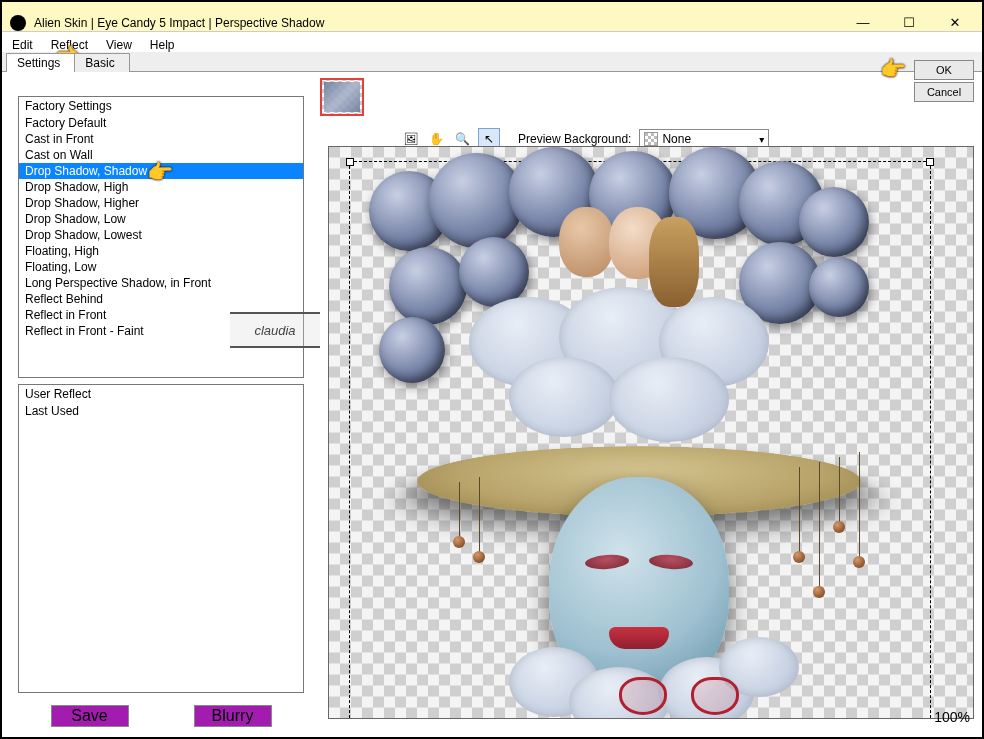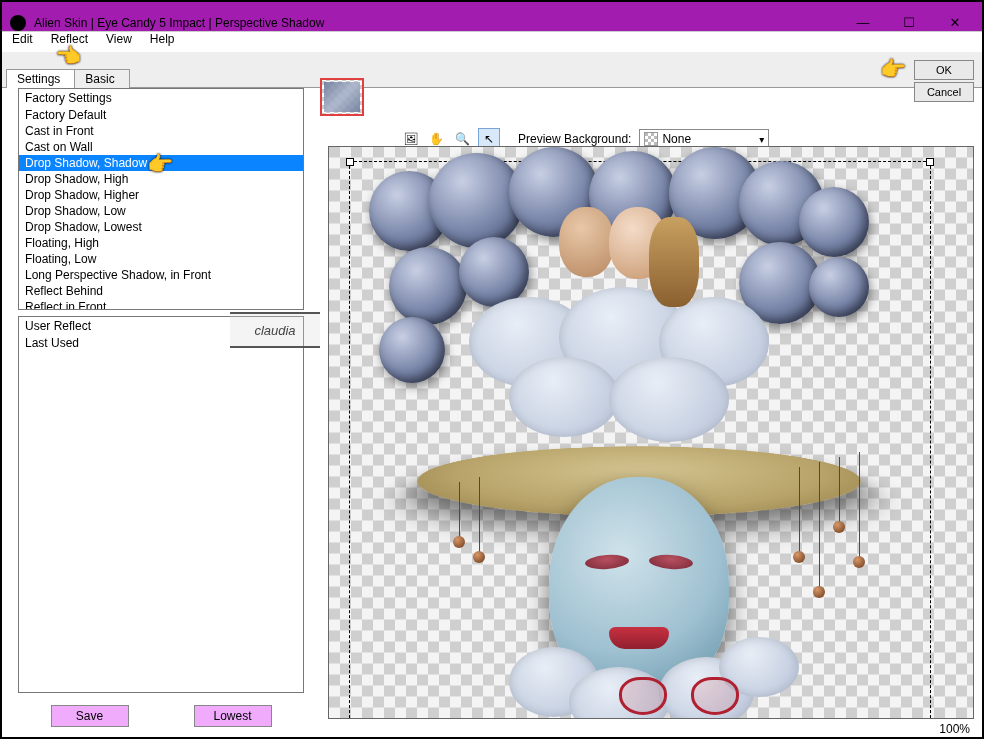--- a/index.html
+++ b/index.html
@@ -12,57 +12,56 @@
       border: 2px solid #000;
       position: relative;
       overflow: hidden;
     }
     .titlebar {
       height: 30px;
       display: flex;
       align-items: center;
       padding: 12px 4px 0 8px;
       border-bottom: 1px solid #ccc;
-      background: #a21caf;
+      background: #fef9c3;
     }
     .titlebar .app-icon {
       width: 16px; height: 16px;
       background: #000;
       border-radius: 50%;
       margin-right: 8px;
     }
     .titlebar .title { flex: 1; font-size: 12px; }
     .titlebar .winbtn {
       width: 46px; height: 30px;
       display: flex; align-items: center; justify-content: center;
       font-size: 13px;
     }
     .menubar {
       height: 20px;
       display: flex;
-      align-items: flex-start;
+      align-items: flex-end;
       gap: 18px;
       padding: 0 10px;
     }
     .menubar .menu-item { cursor: default; position: relative; }
     .tabstrip {
       display: flex;
       background: #eee;
       border-bottom: 1px solid #999;
       padding-left: 4px;
     }
     .tab {
       padding: 2px 14px 2px 10px;
       background: #fff;
       border: 1px solid #999;
       border-bottom: none;
       margin-right: -1px;
       position: relative;
       top: 1px;
-      margin-top: 16px;
     }
     .tab.inactive { background: #eee; }
     .dlg-button {
       width: 60px;
       height: 20px;
       border: 1px solid #888;
       background: #e9e9e9;
       font-size: 11px;
       cursor: pointer;
       display: flex;
@@ -81,39 +80,39 @@
       display: flex;
       flex-direction: column;
       gap: 6px;
     }
     .listbox {
       border: 1px solid #777;
       background: #fff;
       overflow-y: auto;
       font-size: 12px;
     }
-    .listbox.factory { height: 222px; }
+    .listbox.factory { height: 282px; margin-top: 8px; }
     .listbox.user { flex: 1; }
     .list-item {
       padding: 1px 6px;
       cursor: default;
       white-space: nowrap;
     }
     .list-item.header { padding: 2px 6px; }
     .list-item.selected { background: #0a84ff; color: #fff; }
     .sidebar-buttons {
       display: flex;
       justify-content: space-around;
       padding: 6px 0 0 0;
     }
     .side-button {
       width: 78px; height: 22px;
       border: 1px solid #888;
-      background: #f0abfc;
-      font-size: 12px;
+      background: #a21caf;
+      font-size: 16px;
       cursor: pointer;
     }
     .preview-area {
       flex: 1;
       position: relative;
       padding: 0 8px 8px 8px;
     }
     .thumb-row {
       height: 48px;
       display: flex;
@@ -268,22 +267,22 @@
       color: #444;
       font-style: italic;
       font-size: 13px;
       display: flex;
       align-items: center;
       justify-content: center;
       background: rgba(220,220,220,0.3);
     }
     .zoom-label {
       position: absolute;
-      right: 12px; bottom: 1px;
-      font-size: 12px;
+      right: 12px; bottom: 12px;
+      font-size: 14px;
     }
     .pointer-hand {
       position: absolute;
       font-size: 21px;
       transform: scaleX(-1);
       pointer-events: none;
       filter: drop-shadow(0 0 1px #000);
     }
     .col-buttons {
       position: absolute;
@@ -338,30 +337,31 @@
       </div>
       <div class="list-item">Drop Shadow, High</div>
       <div class="list-item">Drop Shadow, Higher</div>
       <div class="list-item">Drop Shadow, Low</div>
       <div class="list-item">Drop Shadow, Lowest</div>
       <div class="list-item">Floating, High</div>
       <div class="list-item">Floating, Low</div>
       <div class="list-item">Long Perspective Shadow, in Front</div>
       <div class="list-item">Reflect Behind</div>
       <div class="list-item">Reflect in Front</div>
+      <div class="list-item">Reflect in Front - Faint</div>
     </div>
 
     <div class="listbox user">
       <div class="list-item header">User Reflect</div>
       <div class="list-item">Last Used</div>
     </div>
 
     <div class="sidebar-buttons">
       <button class="side-button">Save</button>
-      <button class="side-button">Lowest</button>
+      <button class="side-button">Blurry</button>
     </div>
   </div>
 
   <div class="preview-area">
     <div class="thumb-row">
       <div class="thumb">
         <div class="thumb-inner"></div>
       </div>
     </div>
 

